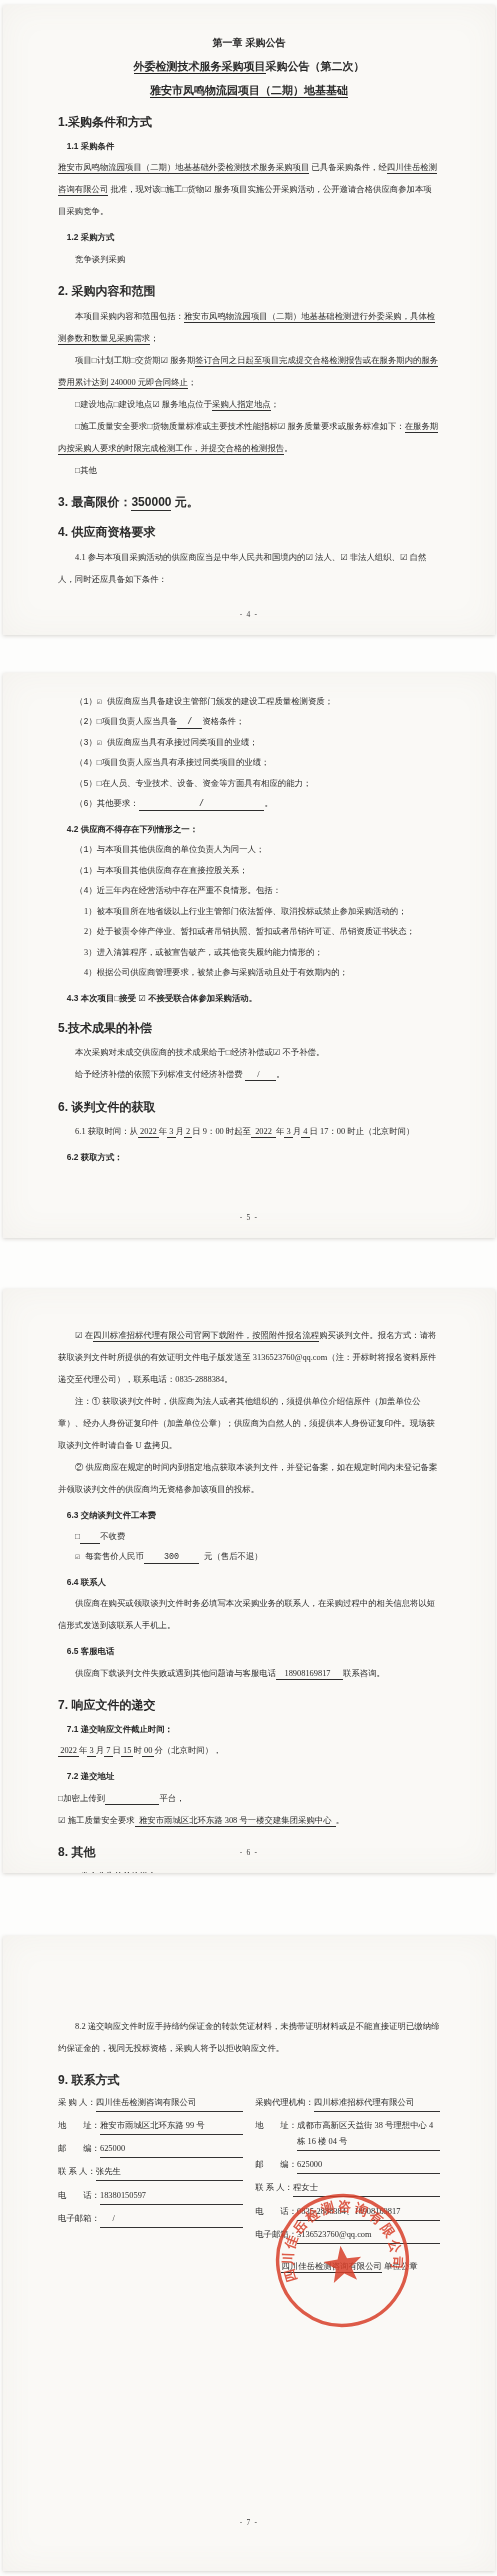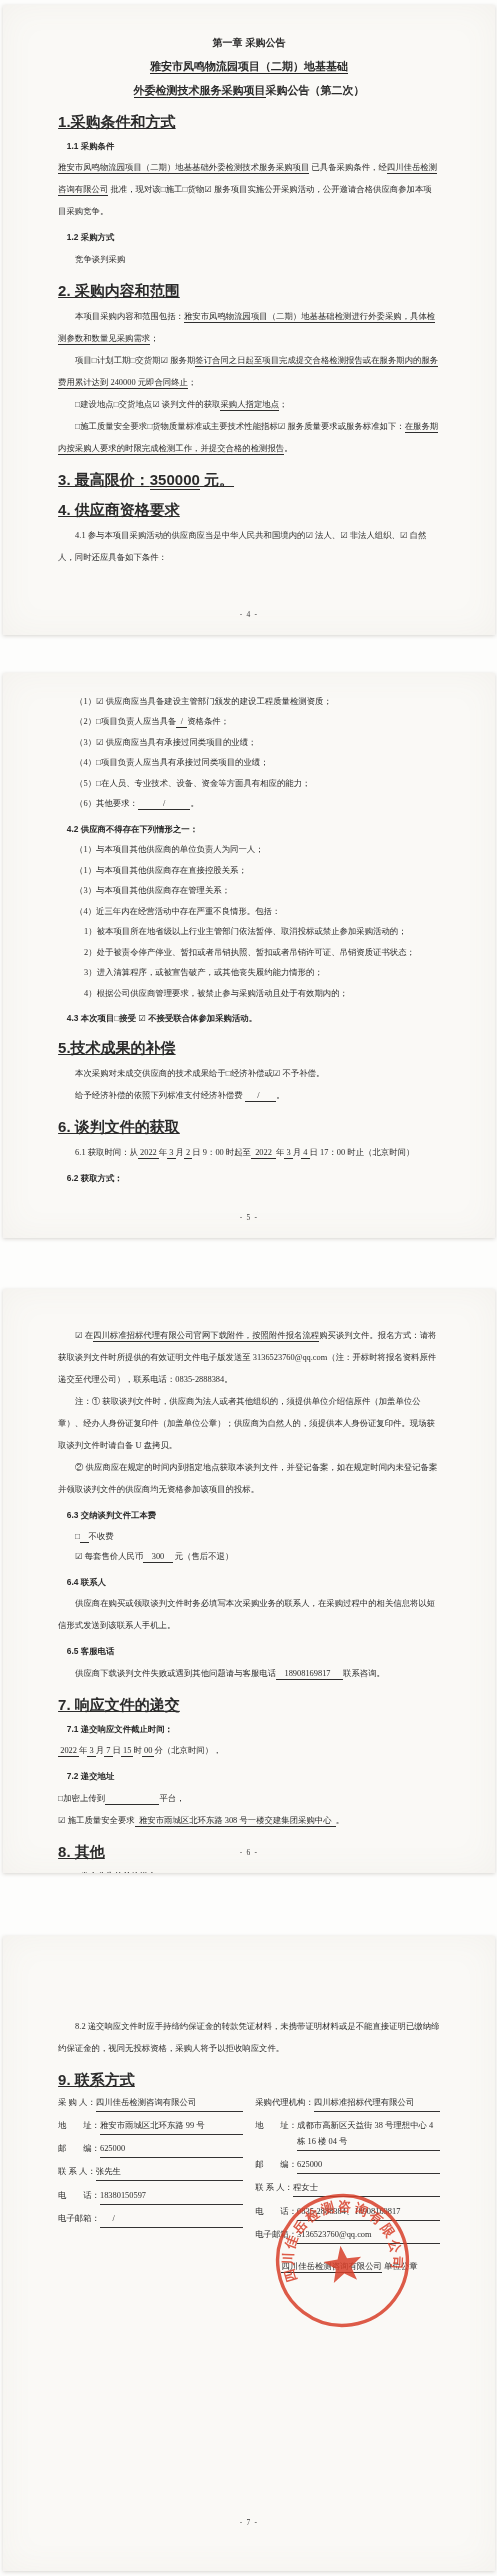--- a/index.html
+++ b/index.html
@@ -9,77 +9,77 @@
         box-shadow:0 0.6px 3.7px rgba(80,75,60,.22), inset 0 0 34px rgba(130,120,95,.06);
         overflow:hidden;}
   .content{padding:0 55px;}
   .b{font-size:8.4px;line-height:22px;}
   .chapter{text-align:center;font-family:"Liberation Sans","DejaVu Sans",sans-serif;
            font-weight:bold;font-size:10px;line-height:17.4px;margin-bottom:2.5px;}
   .title{text-align:center;font-family:"Liberation Sans","DejaVu Sans",sans-serif;
          font-weight:bold;font-size:11px;line-height:24px;}
   .title .u{border-bottom:1.2px solid #222;padding-bottom:1.2px;}
   .h2{font-family:"Liberation Sans","DejaVu Sans",sans-serif;font-weight:bold;
-      font-size:15px;line-height:18.7px;margin:11.2px 0 5px 0;text-decoration:underline;}
+      font-size:12px;line-height:18.7px;margin:11.2px 0 5px 0;}
   .h3{font-family:"Liberation Sans","DejaVu Sans",sans-serif;font-weight:bold;
       font-size:8.4px;line-height:18.7px;margin:5px 0 1.9px 8.7px;}
   .para{text-indent:17px;}
   .para0{}
-  .item{padding-left:17px;line-height:20.5px;}
+  .item{padding-left:17px;line-height:20.5px;font-family:Liberation Mono, monospace;}
   .item2{padding-left:26px;line-height:20.5px;}
   .u{border-bottom:0.9px solid #2e2e2e;white-space:pre-wrap;padding-bottom:1px;}
   .pagenum{position:absolute;bottom:16px;left:0;right:0;text-align:center;
            font-size:7.5px;color:#3a3a3a;letter-spacing:1.2px;}
   .contacts{display:flex;gap:12.4px;margin-top:5px;}
   .col{flex:1;min-width:0;}
   .crow{display:flex;font-size:8.4px;line-height:16px;margin-bottom:6.2px;}
   .clabel{white-space:pre;}
   .cval{flex:1;border-bottom:0.6px solid #333;white-space:pre-wrap;min-height:13.7px;}
   .sealline{text-align:right;padding-right:22.4px;margin-top:6.2px;}
   .seal{position:absolute;left:269px;top:254px;opacity:.85;pointer-events:none;}
 </style>
 </head>
 <body>
 
 <div class="canvas">
 
   <div class="page" style="top:5px;height:630px;">
     <div class="content" style="padding-top:29px;">
         <div class="b chapter"><span>第一章  采购公告</span></div>
+        <div class="b title"><span class="u">外委检测技术服务采购项目</span><span>采购公告（第二次）</span></div>
         <div class="b title"><span class="u">雅安市凤鸣物流园项目（二期）地基基础</span></div>
-        <div class="b title"><span class="u">外委检测技术服务采购项目</span><span>采购公告（第二次）</span></div>
         <div class="b h2"><span>1.采购条件和方式</span></div>
         <div class="b h3"><span>1.1  采购条件</span></div>
         <div class="b para0"><span class="u">雅安市凤鸣物流园项目（二期）地基基础外委检测技术服务采购项目</span><span> 已具备采购条件，经</span><span class="u">四川佳岳检测咨询有限公司</span><span> 批准，现对该□施工□货物☑ 服务项目实施公开采购活动，公开邀请合格供应商参加本项目采购竞争。</span></div>
         <div class="b h3"><span>1.2 采购方式</span></div>
         <div class="b para"><span>竞争谈判采购</span></div>
         <div class="b h2"><span>2. 采购内容和范围</span></div>
         <div class="b para"><span>本项目采购内容和范围包括：</span><span class="u">雅安市凤鸣物流园项目（二期）地基基础检测进行外委采购，具体检测参数和数量见采购需求</span><span>；</span></div>
         <div class="b para"><span>项目□计划工期□交货期☑ 服务期</span><span class="u">签订合同之日起至项目完成提交合格检测报告或在服务期内的服务费用累计达到 240000 元即合同终止</span><span>；</span></div>
-        <div class="b para"><span>□建设地点□交货地点☑ 谈判文件的获取</span><span class="u">采购人指定地点</span><span>；</span></div>
+        <div class="b para"><span>□建设地点□建设地点☑ 服务地点位于</span><span class="u">采购人指定地点</span><span>；</span></div>
         <div class="b para"><span>□施工质量安全要求□货物质量标准或主要技术性能指标☑ 服务质量要求或服务标准如下：</span><span class="u">在服务期内按采购人要求的时限完成检测工作，并提交合格的检测报告</span><span>。</span></div>
+        <div class="b para"><span>□其他</span></div>
         <div class="b h2"><span>3. 最高限价：</span><span class="u">350000</span><span> 元。</span></div>
         <div class="b h2"><span>4.  供应商资格要求</span></div>
         <div class="b para"><span>4.1 参与本项目采购活动的供应商应当是中华人民共和国境内的☑ 法人、☑ 非法人组织、☑ 自然人，同时还应具备如下条件：</span></div>
       </div>
     <div class="pagenum">- 4 -</div>
   </div>
 
   <div class="page" style="top:673px;height:565px;">
     <div class="content" style="padding-top:18.7px;">
         <div class="b item"><span>（1）☑ 供应商应当具备建设主管部门颁发的建设工程质量检测资质；</span></div>
         <div class="b item"><span>（2）□项目负责人应当具备</span><span class="u">  /  </span><span>资格条件；</span></div>
         <div class="b item"><span>（3）☑ 供应商应当具有承接过同类项目的业绩；</span></div>
         <div class="b item"><span>（4）□项目负责人应当具有承接过同类项目的业绩；</span></div>
         <div class="b item"><span>（5）□在人员、专业技术、设备、资金等方面具有相应的能力；</span></div>
         <div class="b item"><span>（6）其他要求：</span><span class="u">            /            </span><span>。</span></div>
         <div class="b h3"><span>4.2  供应商不得存在下列情形之一：</span></div>
         <div class="b item"><span>（1）与本项目其他供应商的单位负责人为同一人；</span></div>
         <div class="b item"><span>（1）与本项目其他供应商存在直接控股关系；</span></div>
-        <div class="b item"><span>（3）与本项目其他供应商存在管理关系；</span></div>
         <div class="b item"><span>（4）近三年内在经营活动中存在严重不良情形。包括：</span></div>
         <div class="b item2"><span>1）被本项目所在地省级以上行业主管部门依法暂停、取消投标或禁止参加采购活动的；</span></div>
         <div class="b item2"><span>2）处于被责令停产停业、暂扣或者吊销执照、暂扣或者吊销许可证、吊销资质证书状态；</span></div>
         <div class="b item2"><span>3）进入清算程序，或被宣告破产，或其他丧失履约能力情形的；</span></div>
         <div class="b item2"><span>4）根据公司供应商管理要求，被禁止参与采购活动且处于有效期内的；</span></div>
         <div class="b h3"><span>4.3  本次项目□接受 ☑ 不接受联合体参加采购活动。</span></div>
         <div class="b h2"><span>5.技术成果的补偿</span></div>
         <div class="b para"><span>本次采购对未成交供应商的技术成果给于□经济补偿或☑ 不予补偿。</span></div>
         <div class="b para"><span>给予经济补偿的依照下列标准支付经济补偿费 </span><span class="u">      /        </span><span>。</span></div>
         <div class="b h2"><span>6. 谈判文件的获取</span></div>

